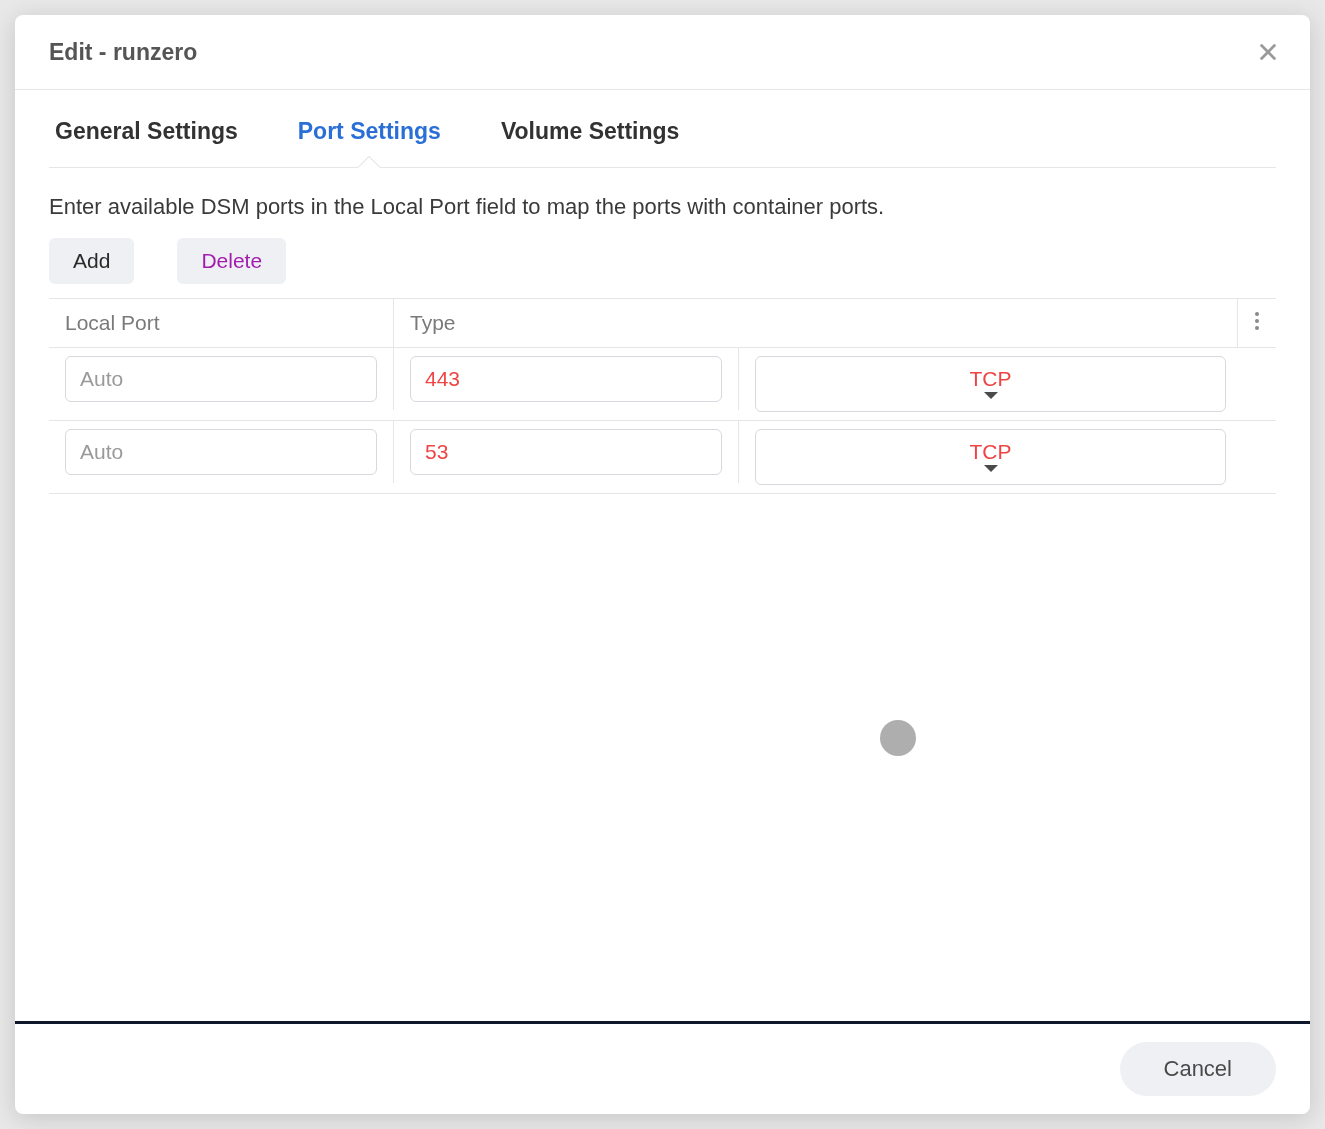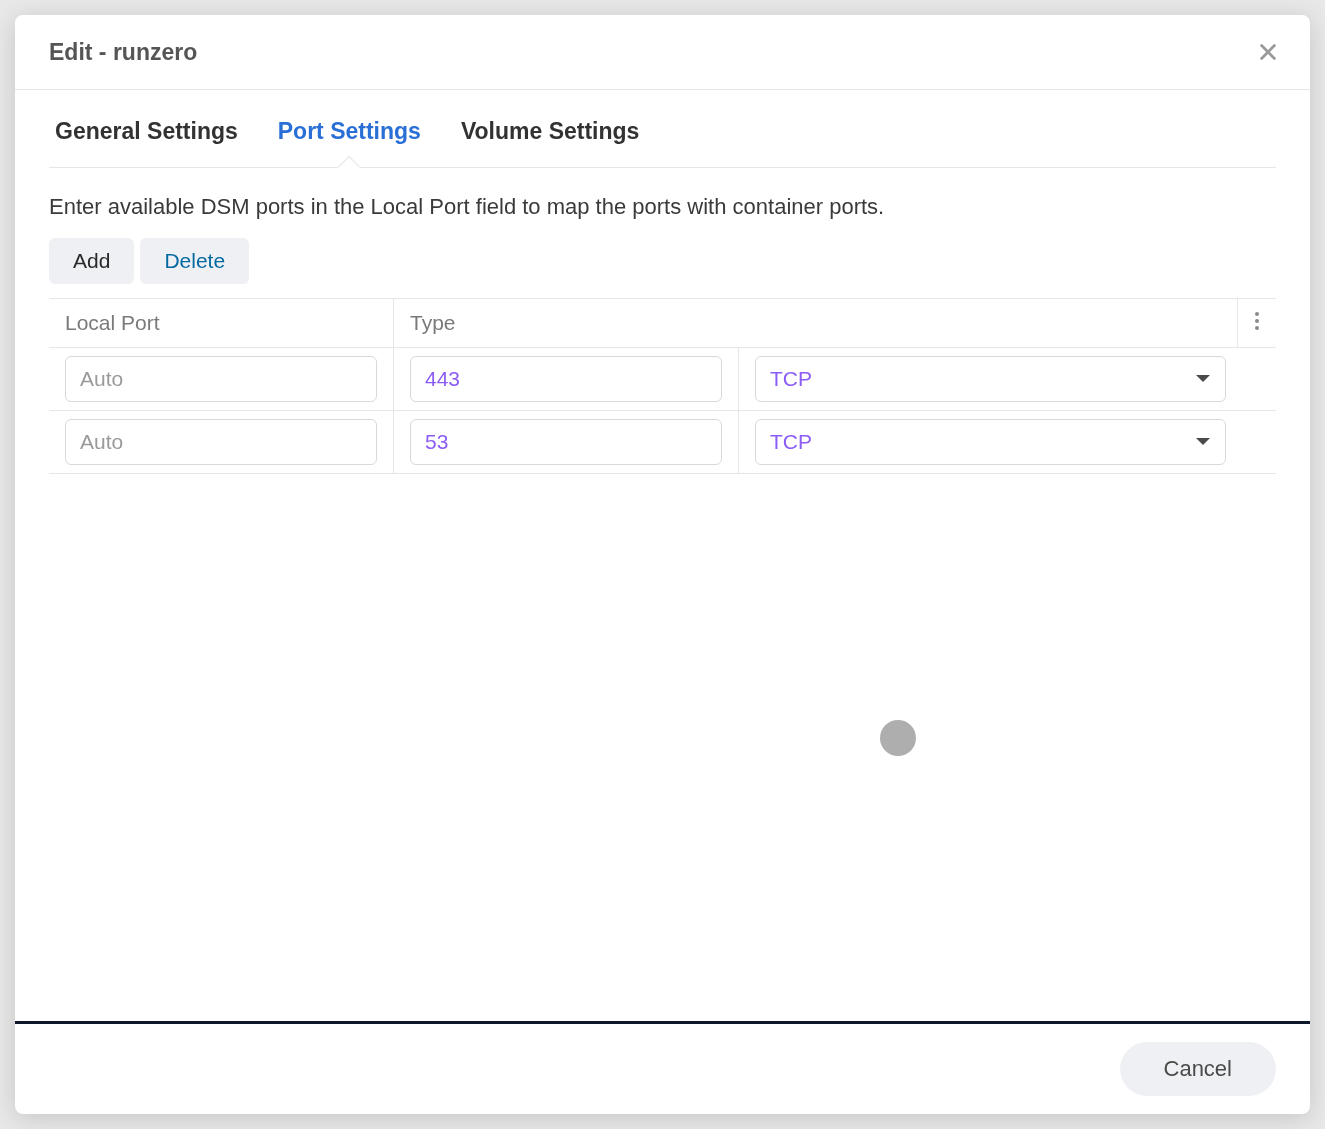--- a/index.html
+++ b/index.html
@@ -43,21 +43,21 @@
     .close-btn svg { display: block; }
     .modal-body {
       flex: 1;
       padding: 0 34px;
       display: flex;
       flex-direction: column;
       overflow: hidden;
     }
     .tabs {
       display: flex;
-      gap: 28px;
+      gap: 48px;
       border-bottom: 1px solid #e6e6e6;
       position: relative;
     }
     .tab {
       padding: 28px 6px 22px 6px;
       font-size: 23px;
       font-weight: 700;
       color: #323232;
       cursor: pointer;
       position: relative;
@@ -75,34 +75,34 @@
       border-bottom: 11px solid #fff;
       filter: drop-shadow(0 -1px 0 #d8d8d8);
     }
     .desc {
       padding: 26px 0 18px 0;
       font-size: 22px;
       color: #3a3a3a;
     }
     .btn-row {
       display: flex;
-      gap: 6px;
+      gap: 14px;
       margin-bottom: 14px;
     }
     .btn {
       background: #eef0f3;
       border: none;
       border-radius: 6px;
       padding: 11px 24px;
       font-size: 21px;
       font-weight: 500;
       color: #2a2a2a;
       cursor: pointer;
     }
-    .btn.disabled { color: #0369a1; cursor: default; }
+    .btn.disabled { color: #a21caf; cursor: default; margin-left: 29px; }
     .grid {
       border-top: 1px solid #e6e6e6;
     }
     .grid-header, .grid-row {
       display: flex;
       align-items: flex-start;
       border-bottom: 1px solid #e6e6e6;
     }
     .col {
       padding: 12px 16px;
@@ -118,30 +118,31 @@
       color: #7a7a7a;
       font-weight: 400;
     }
     .grid-row .col { padding: 8px 16px; }
     .cell-input, .cell-select {
       width: 100%;
       border: 1px solid #d6d9de;
       border-radius: 6px;
       padding: 10px 14px;
       font-size: 21px;
-      color: #8b5cf6;
+      color: #ef4444;
       background: #fff;
       font-family: inherit;
     }
     .cell-input::placeholder { color: #9a9a9a; }
     .cell-select {
       display: flex;
       align-items: center;
       justify-content: space-between;
       cursor: pointer;
+      flex-direction: column;
     }
     .chevron {
       color: #4a4a4a;
     }
     .more-dots { color: #8a8a8a; cursor: pointer; }
     .spacer-dot {
       position: absolute;
       width: 36px; height: 36px;
       background: #aeaeae;
       border-radius: 50%;

